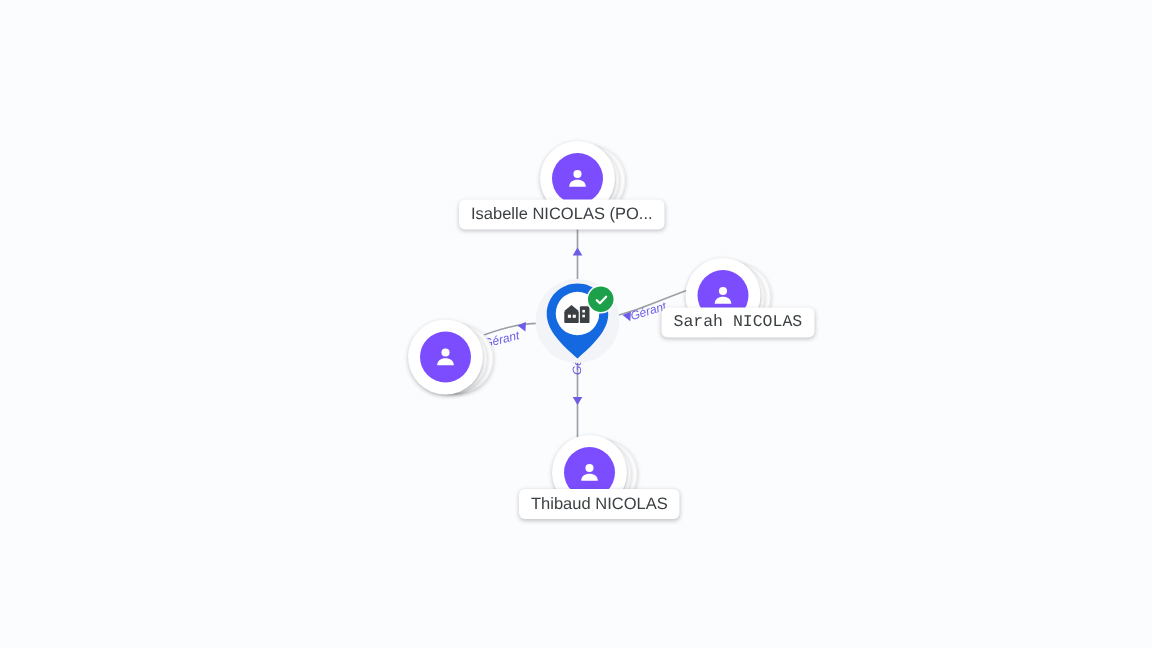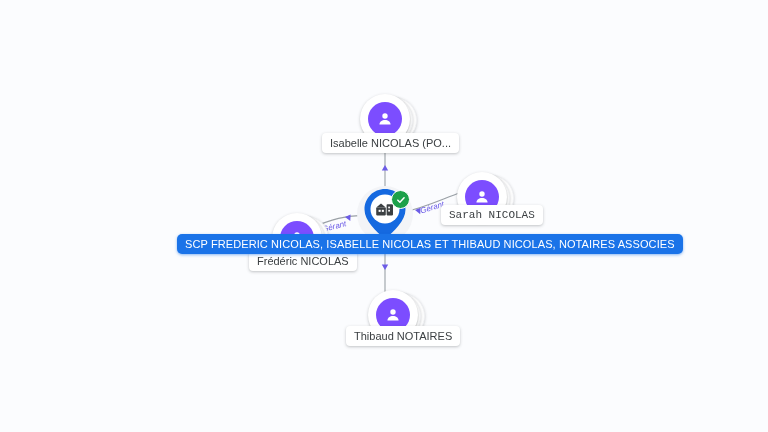--- a/index.html
+++ b/index.html
@@ -157,21 +157,21 @@
     <div class="stack-card c3"></div>
     <div class="avatar-circle">
       <div class="avatar-inner">
         <svg width="18" height="18" viewBox="0 0 24 24" fill="#ffffff">
           <circle cx="12" cy="8" r="3.6"></circle>
           <path d="M4.6 19.4c0-4 3.4-6.2 7.4-6.2s7.4 2.2 7.4 6.2z"></path>
         </svg>
       </div>
     </div>
   </div>
-  <div class="node-label" style="left:322px; top:133px;">Isabelle NICOLAS (PO...</div>
+  <div class="node-label" style="left:306px; top:133px;">Isabelle NICOLAS (PO...</div>
 
   <div class="person-node" style="left:457px; top:172px;">
     <div class="stack-card c1"></div>
     <div class="stack-card c2"></div>
     <div class="stack-card c3"></div>
     <div class="avatar-circle">
       <div class="avatar-inner">
         <svg width="18" height="18" viewBox="0 0 24 24" fill="#ffffff">
           <circle cx="12" cy="8" r="3.6"></circle>
           <path d="M4.6 19.4c0-4 3.4-6.2 7.4-6.2s7.4 2.2 7.4 6.2z"></path>
@@ -187,36 +187,35 @@
     <div class="stack-card c3"></div>
     <div class="avatar-circle">
       <div class="avatar-inner">
         <svg width="18" height="18" viewBox="0 0 24 24" fill="#ffffff">
           <circle cx="12" cy="8" r="3.6"></circle>
           <path d="M4.6 19.4c0-4 3.4-6.2 7.4-6.2s7.4 2.2 7.4 6.2z"></path>
         </svg>
       </div>
     </div>
   </div>
-  <div class="node-label" style="left:249px; top:251px;">Frédéric NICOLAS</div>
 
   <div class="person-node" style="left:368px; top:290px;">
     <div class="stack-card c1"></div>
     <div class="stack-card c2"></div>
     <div class="stack-card c3"></div>
     <div class="avatar-circle">
       <div class="avatar-inner">
         <svg width="18" height="18" viewBox="0 0 24 24" fill="#ffffff">
           <circle cx="12" cy="8" r="3.6"></circle>
           <path d="M4.6 19.4c0-4 3.4-6.2 7.4-6.2s7.4 2.2 7.4 6.2z"></path>
         </svg>
       </div>
     </div>
   </div>
-  <div class="node-label" style="left:346px; top:326px;">Thibaud NOTAIRES</div>
+  <div class="node-label" style="left:346px; top:326px;">Thibaud NICOLAS</div>
 
   <div class="company-node" style="left:355px; top:186px;">
     <div class="pin-halo"></div>
     <svg class="pin-shape" width="46" height="54" viewBox="0 0 46 54">
       <path d="M23 2 C11.5 2 2.5 11 2.5 22.5 C2.5 34 14 44 23 52 C32 44 43.5 34 43.5 22.5 C43.5 11 34.5 2 23 2 Z" fill="#1569e0"></path>
       <circle cx="23" cy="22" r="14.5" fill="#ffffff"></circle>
     </svg>
     <svg style="position:absolute; left:20px; top:15px;" width="20" height="16" viewBox="0 0 24 20">
       <rect x="1" y="8" width="12" height="10" rx="1" fill="#3c4043"></rect>
       <rect x="14" y="4" width="8" height="14" rx="1" fill="#3c4043"></rect>
@@ -226,15 +225,14 @@
       <rect x="16" y="7" width="2.2" height="2.2" fill="#ffffff"></rect>
       <rect x="16" y="11" width="2.2" height="2.2" fill="#ffffff"></rect>
     </svg>
     <div class="check-badge">
       <svg width="10" height="10" viewBox="0 0 12 12">
         <path d="M2.2 6.2 L4.7 8.6 L9.7 3.4" stroke="#ffffff" stroke-width="1.8" fill="none" stroke-linecap="round" stroke-linejoin="round"></path>
       </svg>
     </div>
   </div>
 
-  <div class="node-label selected" style="left:177px; top:234px;">SCP FREDERIC NICOLAS, ISABELLE NICOLAS ET THIBAUD NICOLAS, NOTAIRES ASSOCIES</div>
 
 </div>
 
 </body></html>

